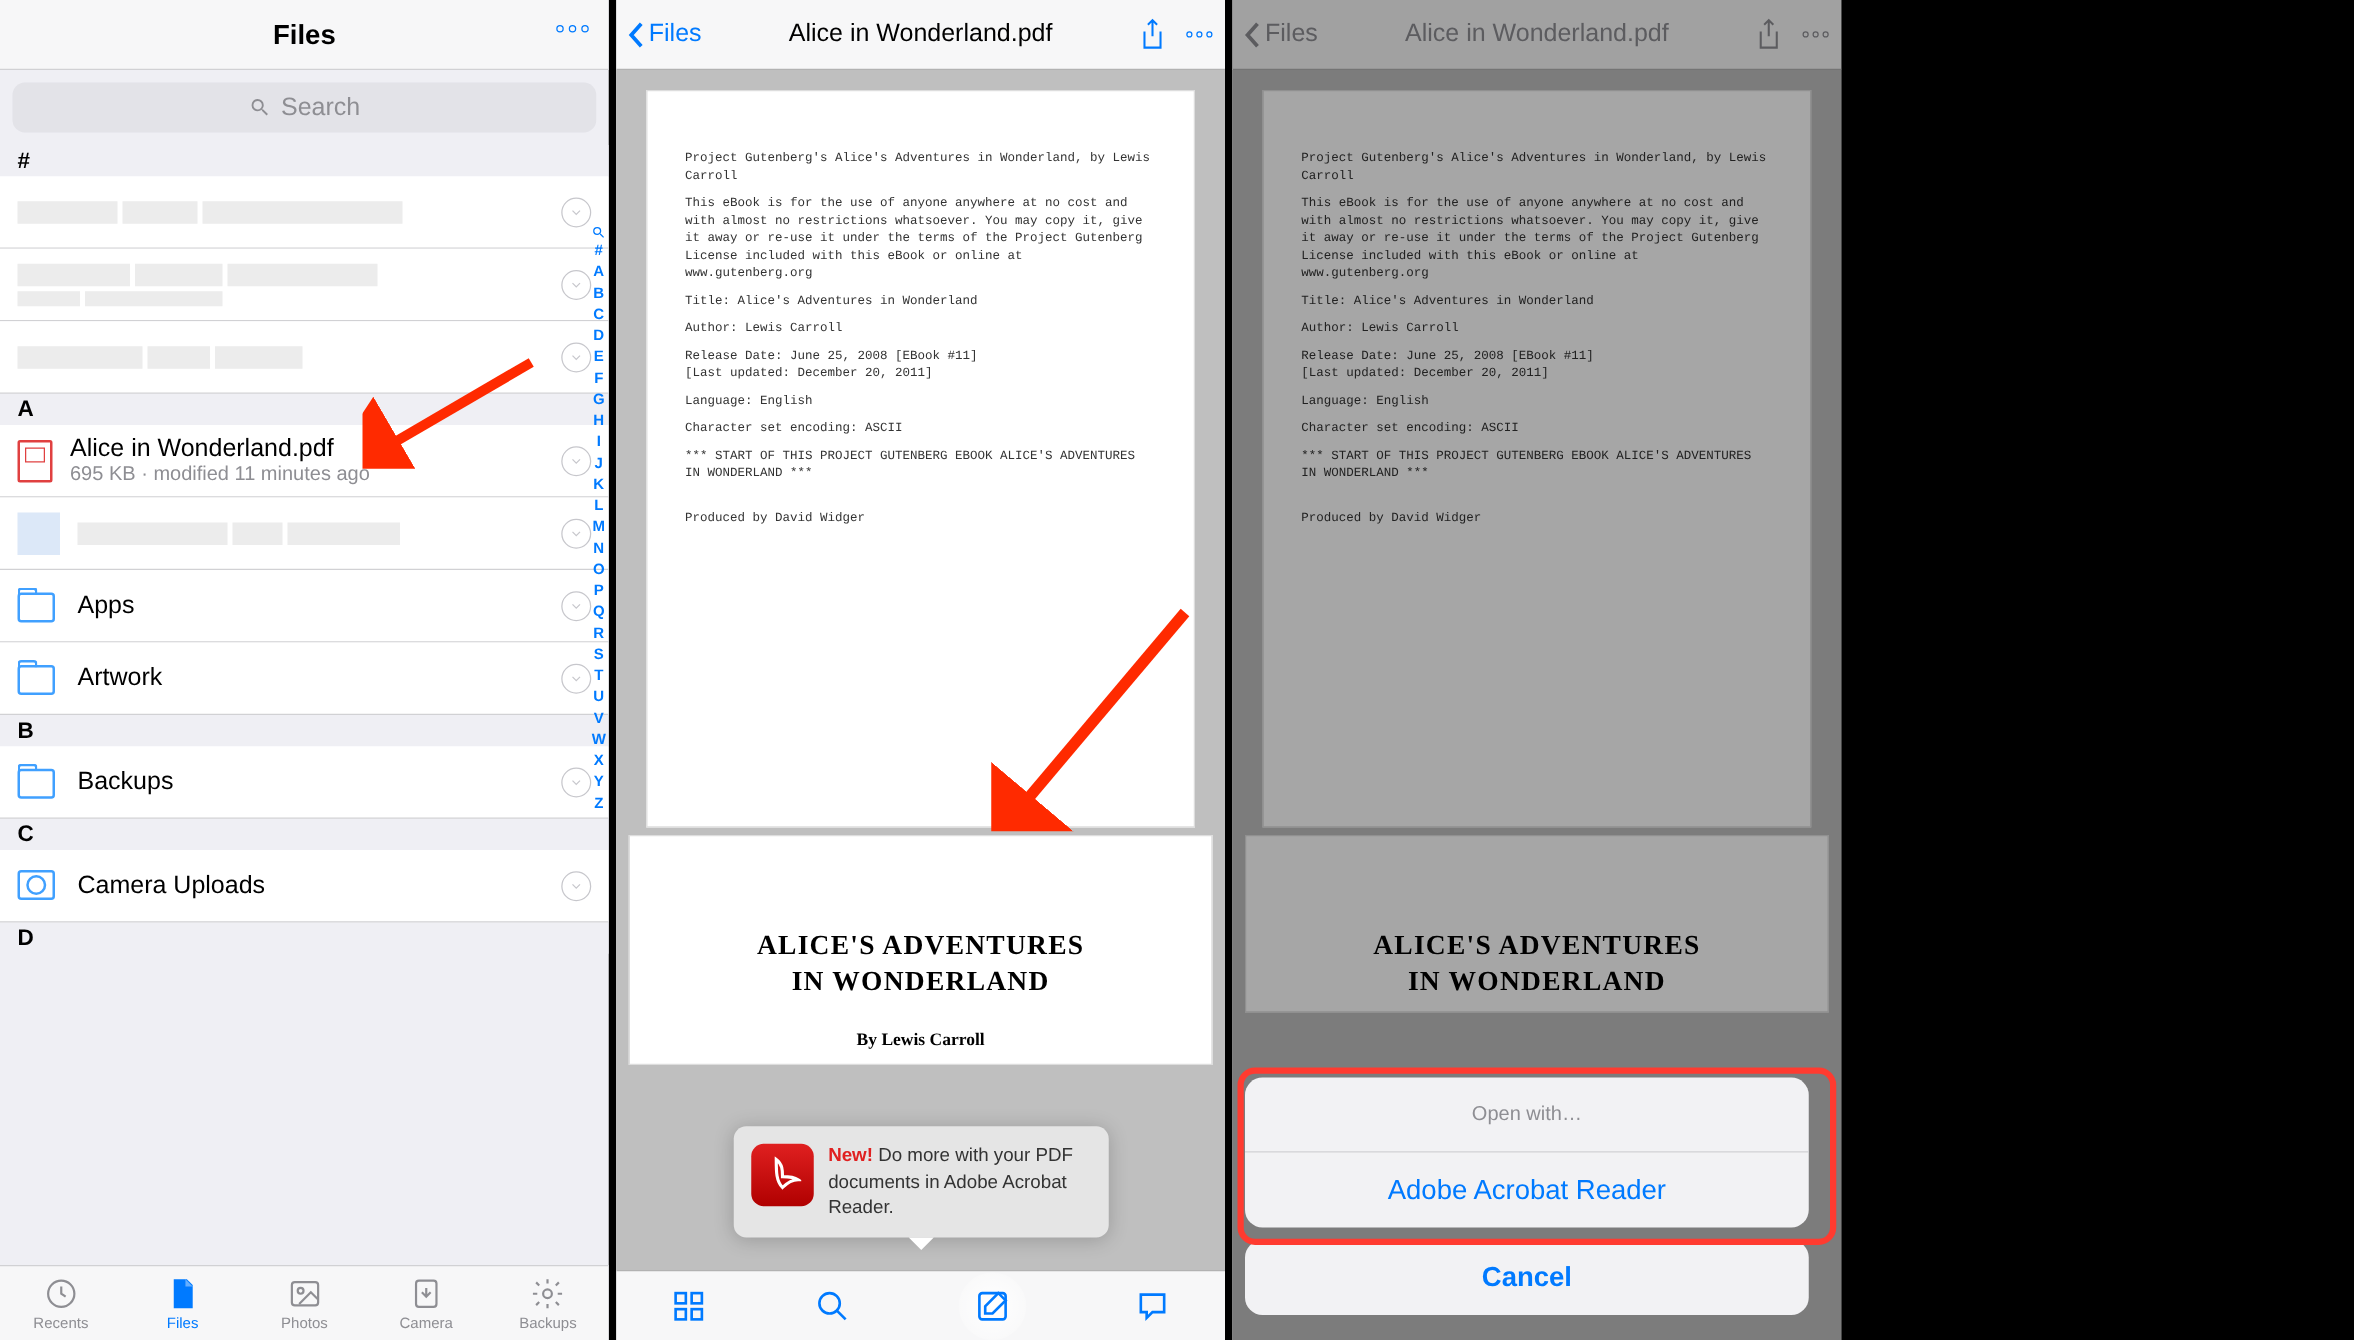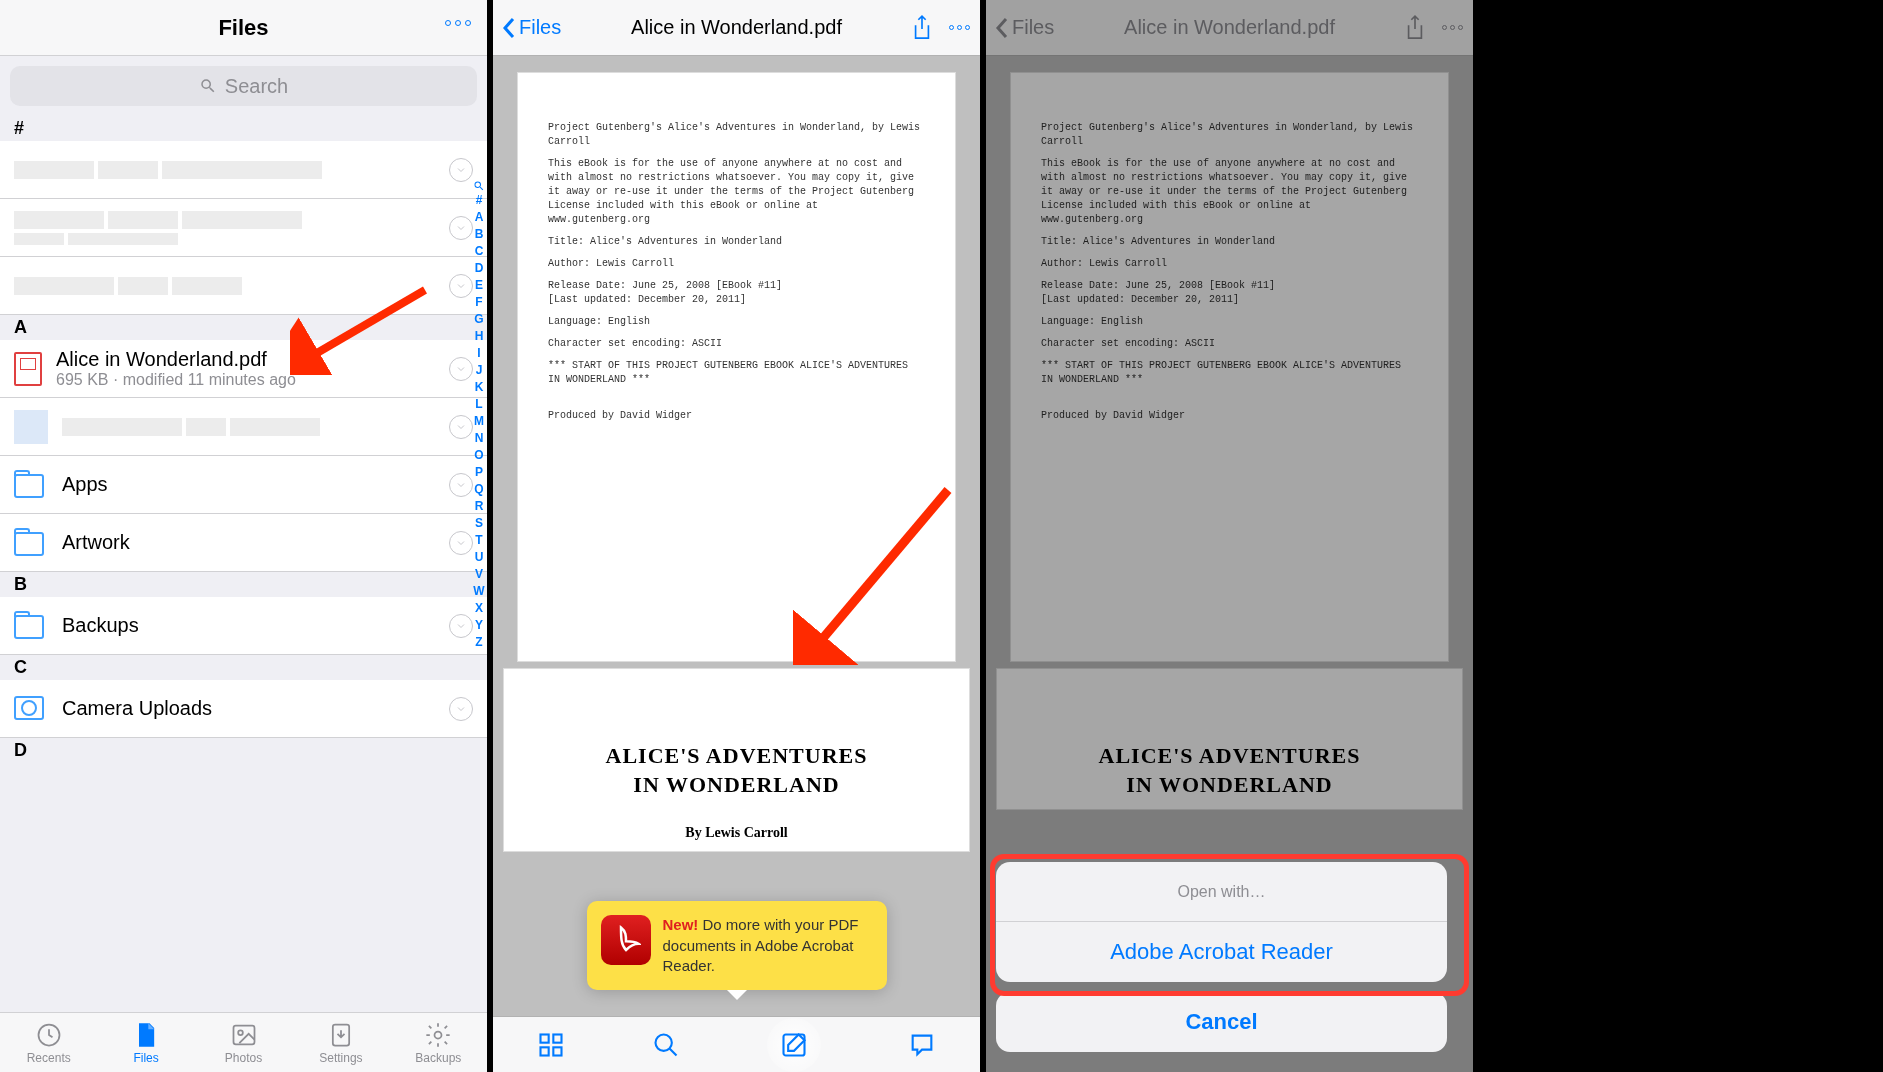--- a/index.html
+++ b/index.html
@@ -126,21 +126,21 @@
   margin: 0 10px; background: #fff; border: 1px solid #ddd; padding: 50px 30px 10px;
   text-align: center; font-family: Georgia, serif;
 }
 .pdf-big-title { font-size: 22px; font-weight: bold; letter-spacing: 1px; line-height: 1.3; margin-top: 23px; }
 .pdf-author { font-size: 14px; font-weight: bold; margin-top: 26px; }
 .screen3 { background: #fff; }
 .screen3 .dim { position: absolute; inset: 0; background: rgba(0,0,0,0.35); }
 
 .tooltip {
   position: absolute; bottom: 82px; left: 50%; transform: translateX(-50%);
-  width: 300px; background: #fde047; border-radius: 10px; padding: 14px 14px 14px 14px;
+  width: 300px; background: #e5e5e5; border-radius: 10px; padding: 14px 14px 14px 14px;
   display: flex; gap: 12px; box-shadow: 0 2px 16px rgba(0,0,0,0.2);
 }
 .tooltip::after {
   content: ''; position: absolute; bottom: -10px; left: 50%; transform: translateX(-50%);
   border: 10px solid transparent; border-top-color: #fff; border-bottom: none;
 }
 .tooltip-icon {
   width: 50px; height: 50px; background: linear-gradient(#e02020,#b00000); border-radius: 10px;
   display: flex; align-items: center; justify-content: center; flex-shrink: 0;
 }
@@ -400,21 +400,21 @@
             <circle cx="9" cy="10" r="2"></circle>
             <path d="M21 16l-5-5-8 8"></path>
           </svg>
       <span class="s1-tab-label">Photos</span>
     </div>
     <div class="s1-tab">
       <svg viewBox="0 0 24 24" fill="none" stroke="#8e8e93" stroke-width="1.5">
             <rect x="5" y="3" width="14" height="18" rx="2"></rect>
             <path d="M12 8v6m-3-3l3 3 3-3"></path>
           </svg>
-      <span class="s1-tab-label">Settings</span>
+      <span class="s1-tab-label">Camera</span>
     </div>
     <div class="s1-tab">
       <svg viewBox="0 0 24 24" fill="none" stroke="#8e8e93" stroke-width="1.5">
             <circle cx="12" cy="12" r="3"></circle>
             <path d="M12 2v3m0 14v3M4.2 4.2l2.1 2.1m11.4 11.4l2.1 2.1M2 12h3m14 0h3M4.2 19.8l2.1-2.1m11.4-11.4l2.1-2.1"></path>
           </svg>
       <span class="s1-tab-label">Backups</span>
     </div>
   </div>
 </div>

